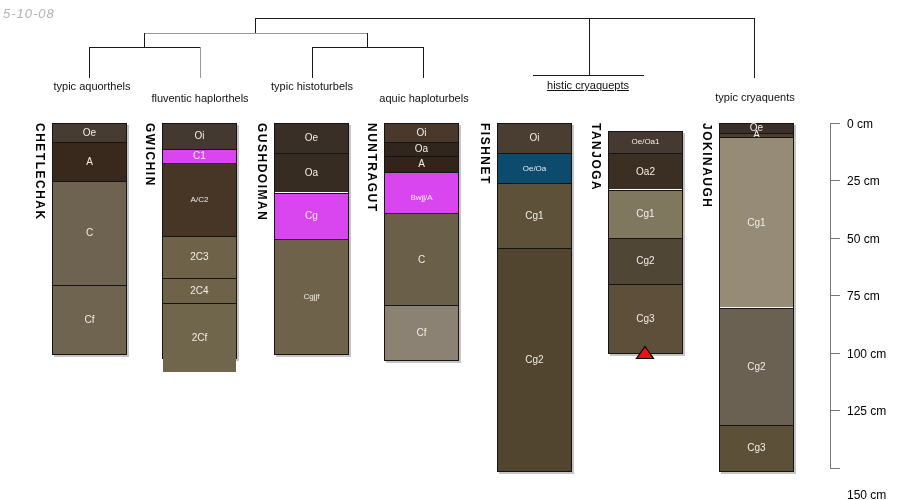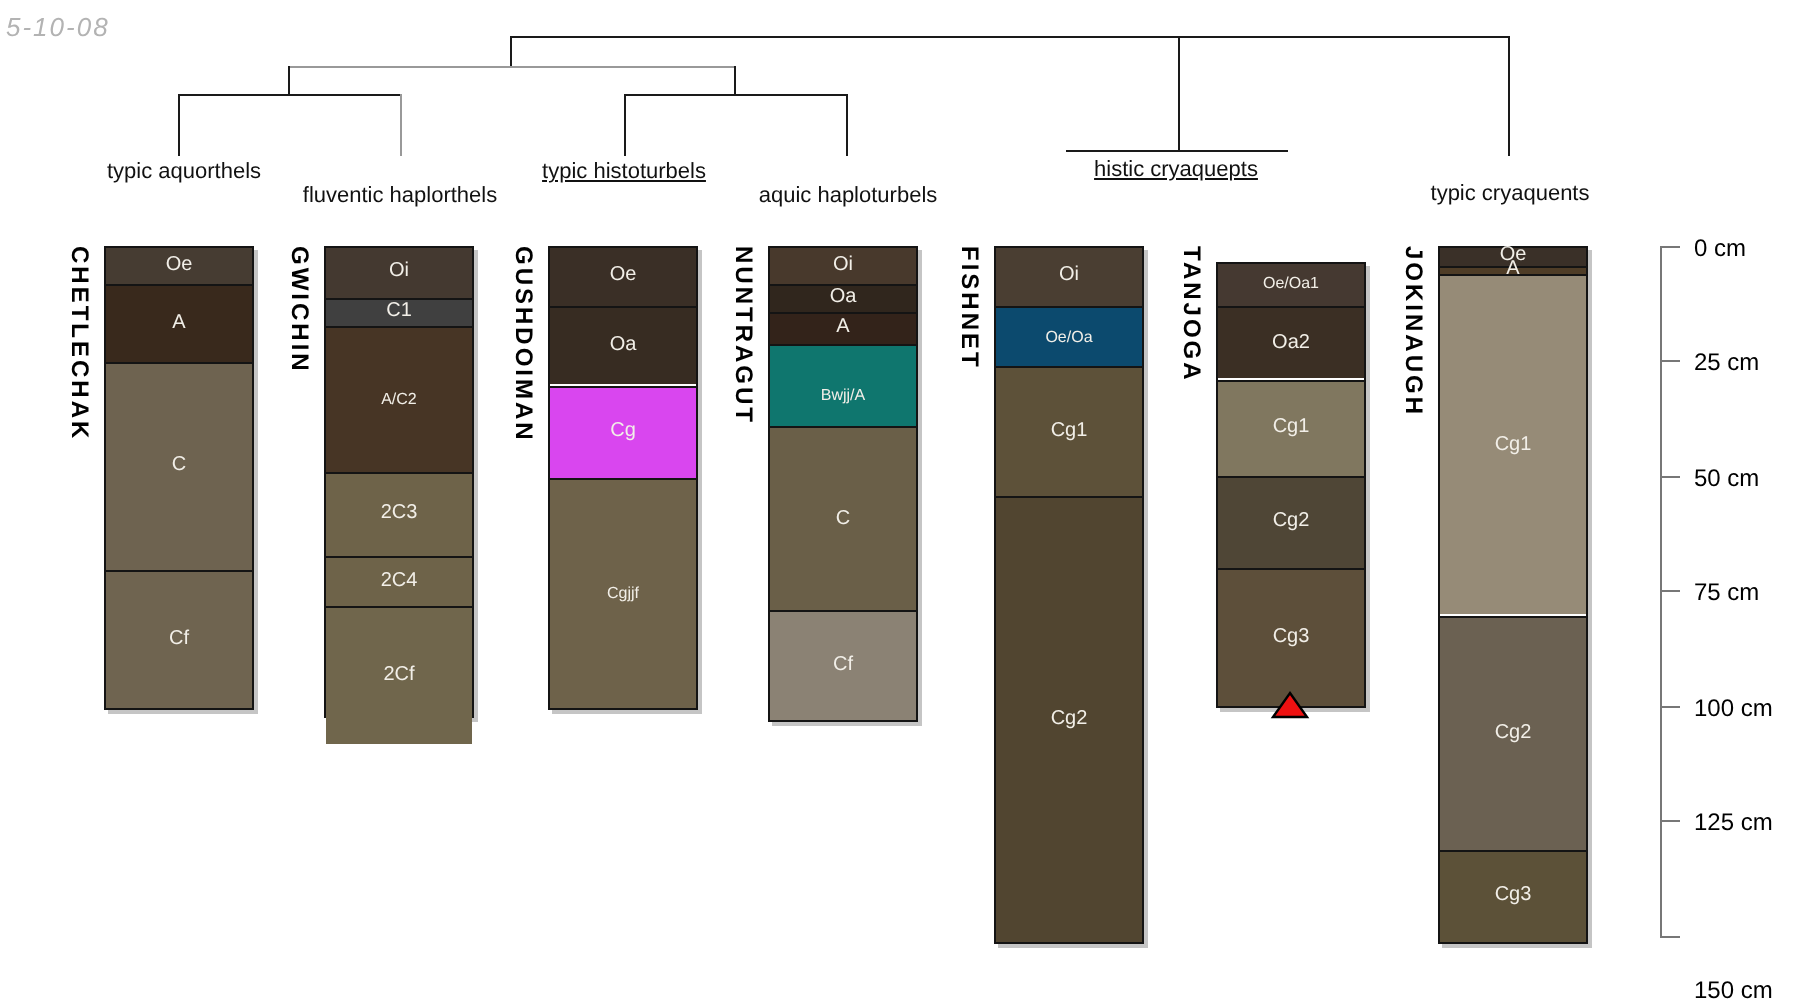--- a/index.html
+++ b/index.html
@@ -54,55 +54,55 @@
       <div class="tree-seg gray" style="left: 200px; top: 47px; width: 1px; height: 31px;"></div>
       <div class="tree-seg" style="left: 367px; top: 33px; width: 1px; height: 15px;"></div>
       <div class="tree-seg" style="left: 312px; top: 47px; width: 112px; height: 1px;"></div>
       <div class="tree-seg" style="left: 312px; top: 47px; width: 1px; height: 31px;"></div>
       <div class="tree-seg" style="left: 423px; top: 47px; width: 1px; height: 31px;"></div>
       <div class="tree-seg" style="left: 589px; top: 18px; width: 1px; height: 58px;"></div>
       <div class="tree-seg" style="left: 533px; top: 75px; width: 111px; height: 1px;"></div>
       <div class="tree-seg" style="left: 754px; top: 18px; width: 1px; height: 60px;"></div>
       <div class="tree-label" style="left: 92px; top: 80px;">typic aquorthels</div>
       <div class="tree-label" style="left: 200px; top: 92px;">fluventic haplorthels</div>
-      <div class="tree-label" style="left: 312px; top: 80px; text-decoration: underline;">typic histoturbels</div>
+      <div class="tree-label" style="left: 312px; top: 80px;">typic histoturbels</div>
       <div class="tree-label" style="left: 424px; top: 92px;">aquic haploturbels</div>
       <div class="tree-label" style="left: 588px; top: 79px; text-decoration: underline;">histic cryaquepts</div>
       <div class="tree-label" style="left: 755px; top: 91px;">typic cryaquents</div>
     </div>
   <div id="columns">
       <div class="col-name" style="left: 33px; top: 122.5px;">CHETLECHAK</div>
       <div class="soil-col" style="left: 52px; top: 122.5px; width: 73px; height: 230px;">
         <div class="horizon" style="top: 0px; height: 18.4px; background: rgb(70, 60, 50);">Oe</div>
         <div class="horizon" style="top: 18.4px; height: 39.1px; background: rgb(57, 41, 28);">A</div>
         <div class="horizon" style="top: 57.5px; height: 103.5px; background: rgb(110, 99, 80);">C</div>
         <div class="horizon" style="top: 161px; height: 69px; background: rgb(111, 100, 80);">Cf</div>
       </div>
       <div class="col-name" style="left: 143px; top: 122.5px;">GWICHIN</div>
       <div class="soil-col" style="left: 162px; top: 122.5px; width: 73px; height: 234.6px;">
         <div class="horizon" style="top: 0px; height: 25.3px; background: rgb(68, 57, 48);">Oi</div>
-        <div class="horizon" style="top: 25.3px; height: 13.8px; background: #404040;">C1</div>
+        <div class="horizon" style="top: 25.3px; height: 13.8px; background: #d946ef;">C1</div>
         <div class="horizon small" style="top: 39.1px; height: 73.6px; background: rgb(71, 53, 37);">A/C2</div>
         <div class="horizon" style="top: 112.7px; height: 41.4px; background: rgb(110, 99, 73);">2C3</div>
         <div class="horizon" style="top: 154.1px; height: 25.3px; background: rgb(110, 99, 73);">2C4</div>
         <div class="horizon" style="top: 179.4px; height: 69px; background: rgb(112, 102, 76);">2Cf</div>
       </div>
       <div class="col-name" style="left: 255px; top: 122.5px;">GUSHDOIMAN</div>
       <div class="soil-col" style="left: 274px; top: 122.5px; width: 73px; height: 230px;">
         <div class="horizon" style="top: 0px; height: 29.9px; background: rgb(58, 47, 38);">Oe</div>
         <div class="horizon" style="top: 29.9px; height: 39.1px; background: rgb(55, 44, 34);">Oa</div>
         <div class="horizon" style="top: 69px; height: 46px; background: #d946ef;">Cg</div>
         <div class="horizon small" style="top: 115px; height: 115px; background: rgb(110, 98, 74);">Cgjjf</div>
       </div>
       <div class="col-name" style="left: 365px; top: 122.5px;">NUNTRAGUT</div>
       <div class="soil-col" style="left: 384px; top: 122.5px; width: 73px; height: 236.9px;">
         <div class="horizon" style="top: 0px; height: 18.4px; background: rgb(72, 57, 44);">Oi</div>
         <div class="horizon" style="top: 18.4px; height: 13.8px; background: rgb(48, 38, 29);">Oa</div>
         <div class="horizon" style="top: 32.2px; height: 16.1px; background: rgb(51, 35, 26);">A</div>
-        <div class="horizon small" style="top: 48.3px; height: 51px; background: #0f766e;">Bwjj/A</div>
+        <div class="horizon small" style="top: 48.3px; height: 51px; background: #d946ef;">Bwjj/A</div>
         <div class="horizon" style="top: 89.7px; height: 92px; background: rgb(106, 95, 72);">C</div>
         <div class="horizon" style="top: 181.7px; height: 55.2px; background: rgb(139, 130, 116);">Cf</div>
       </div>
       <div class="col-name" style="left: 478px; top: 122.5px;">FISHNET</div>
       <div class="soil-col" style="left: 497px; top: 122.5px; width: 73px; height: 347.3px;">
         <div class="horizon" style="top: 0px; height: 29.9px; background: rgb(74, 62, 50);">Oi</div>
         <div class="horizon small" style="top: 29.9px; height: 29.9px; background: #0c4a6e;">Oe/Oa</div>
         <div class="horizon" style="top: 59.8px; height: 64.4px; background: rgb(93, 81, 57);">Cg1</div>
         <div class="horizon" style="top: 124.2px; height: 223.1px; background: rgb(81, 69, 48);">Cg2</div>
       </div>

